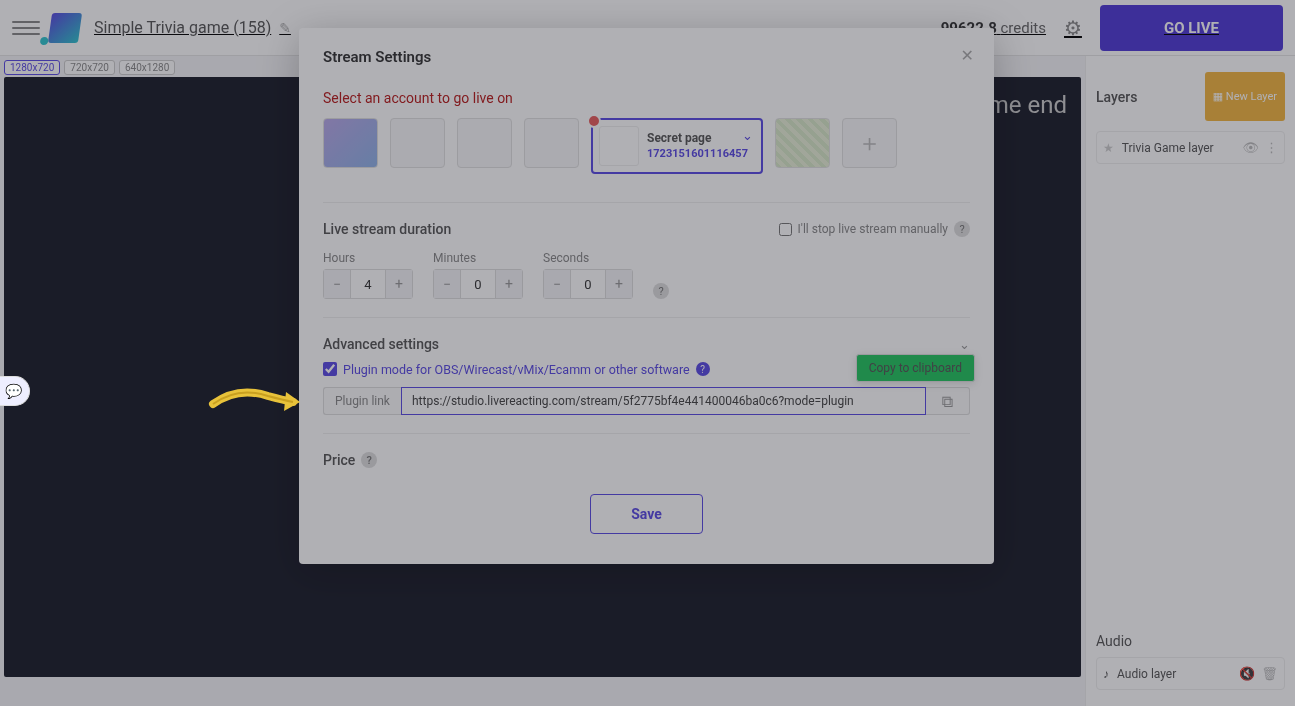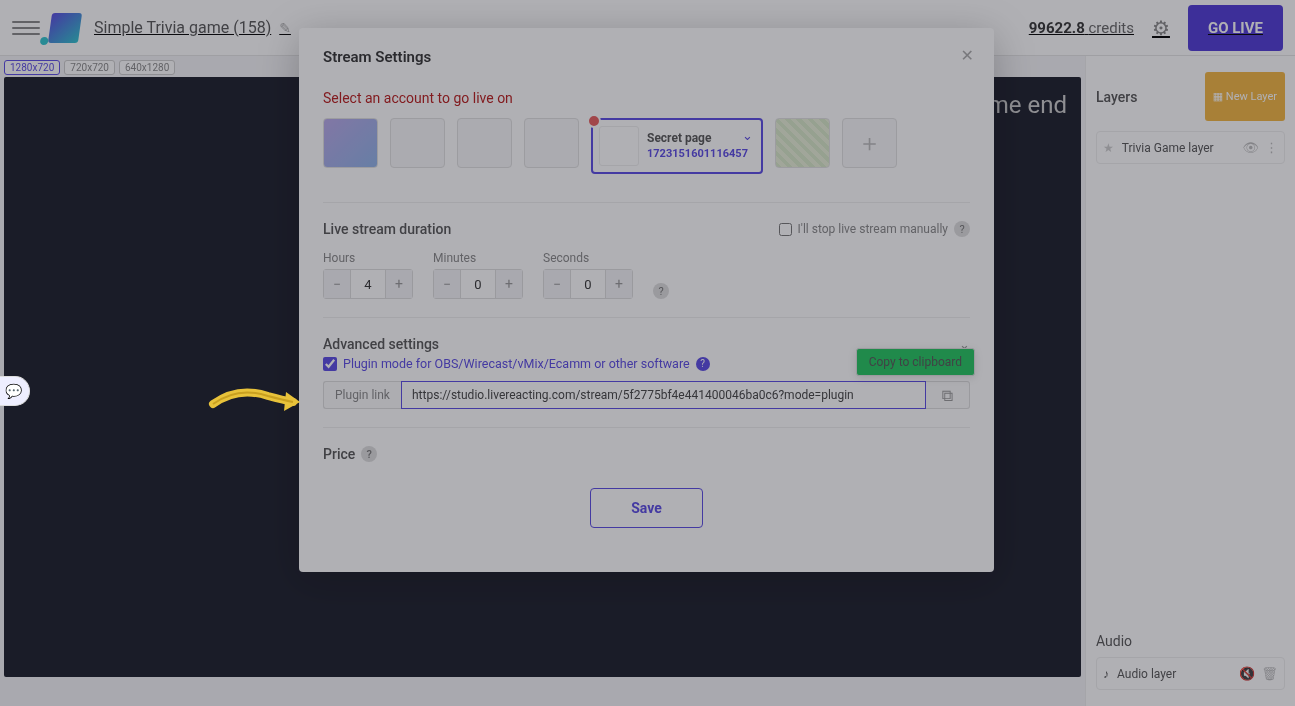--- a/index.html
+++ b/index.html
@@ -9,21 +9,21 @@
 .menu-icon { width: 28px; height: 28px; display: flex; flex-direction: column; justify-content: center; gap: 4px; cursor: pointer; margin-right: 10px; }
 .menu-icon span { height: 2px; background: #888; border-radius: 1px; }
 .logo { width: 30px; height: 30px; background: linear-gradient(135deg,#5a4ae3,#2ec5ce); border-radius: 3px; margin-right: 14px; position: relative; transform: skewX(-8deg); }
 .logo::before { content:''; position:absolute; left:-8px; bottom:-2px; width:8px; height:8px; background:#2ec5ce; border-radius:50%; }
 .project-title { font-size: 16px; color: #555; }
 .edit-icon { margin-left: 8px; color: #aaa; font-size: 14px; cursor: pointer; }
 .top-right { margin-left: auto; display: flex; align-items: center; gap: 18px; }
 .credits { color: #666; font-size: 15px; }
 .credits b { color: #333; font-weight: 700; }
 .gear { color: #888; font-size: 20px; cursor: pointer; }
-.golive-btn { background: #4f3ad6; color: #fff; font-weight: 700; padding: 14px 20px; border: none; border-radius: 4px; cursor: pointer; font-size: 15px; }
+.golive-btn { background: #4f3ad6; color: #fff; font-weight: 700; padding: 14px 64px; border: none; border-radius: 4px; cursor: pointer; font-size: 15px; }
 
 .main-area { display: flex; height: calc(100% - 56px); }
 .canvas-col { flex: 1; position: relative; padding: 4px; }
 .res-pills { display: flex; gap: 4px; margin-bottom: 2px; }
 .res-pill { font-size: 10px; color: #888; border: 1px solid #ccc; border-radius: 3px; padding: 1px 5px; cursor: pointer; background:#fff; }
 .res-pill.active { border-color: #5a4ae3; color: #5a4ae3; }
 .canvas { background: #1a1d29; width: 100%; height: 600px; border-radius: 2px; position: relative; }
 .canvas-label { position: absolute; top: 14px; right: 14px; color: #ccc; font-size: 24px; }
 
 .right-panel { width: 210px; background: #fff; border-left: 1px solid #eee; padding: 16px 10px; display:flex; flex-direction:column; }
@@ -33,21 +33,21 @@
 .new-layer-btn { background: #f3b63f; color: #fff; font-size: 11px; padding: 18px 8px; border: none; border-radius: 3px; cursor: pointer; }
 .layer-item { display: flex; align-items: center; gap: 8px; padding: 8px 6px; border: 1px solid #eee; border-radius: 4px; font-size: 12px; color: #555; }
 .layer-star { color: #ccc; font-size: 12px; }
 .layer-ctrl { margin-left: auto; display:flex; gap:6px; color:#bbb; font-size:13px; }
 .audio-section { margin-top: auto; }
 .audio-title { font-size: 14px; color: #555; margin-bottom: 8px; }
 .audio-item { display:flex; align-items:center; gap:8px; padding:8px 6px; border:1px solid #eee; border-radius:4px; font-size:12px; color:#555; }
 
 
 .overlay { position: absolute; inset: 0; background: rgba(30,30,40,0.35); z-index: 50; }
-.modal { position: absolute; left: 299px; top: 28px; width: 695px; background: #fff; border-radius: 4px; box-shadow: 0 8px 40px rgba(0,0,0,0.25); padding: 20px 24px 44px; }
+.modal { position: absolute; left: 299px; top: 28px; width: 695px; background: #fff; border-radius: 4px; box-shadow: 0 8px 40px rgba(0,0,0,0.25); padding: 20px 24px 30px; }
 .modal-title { font-size: 15px; font-weight: 600; color: #333; margin-bottom: 24px; }
 .close-x { position: absolute; top: 18px; right: 20px; color: #aaa; cursor: pointer; font-size: 16px; }
 
 .sect-label { font-size: 14px; color: #b91c1c; margin-bottom: 12px; }
 .account-row { display: flex; gap: 12px; margin-bottom: 28px; flex-wrap: wrap; }
 .acct { width: 55px; height: 50px; border: 1px solid #e0e0e0; border-radius: 4px; background: #f7f7f9; cursor: pointer; position: relative; }
 .acct.thumb1 { background: linear-gradient(135deg,#b8a8e8,#8fb3e8); }
 .acct.thumb6 { background: repeating-linear-gradient(45deg,#d8e8c8,#d8e8c8 4px,#e8f0d8 4px,#e8f0d8 8px); }
 .acct.add { display: flex; align-items: center; justify-content: center; color: #bbb; font-size: 24px; }
 .acct-selected { width: 172px; height: 56px; border: 2px solid #5a4ae3; border-radius: 4px; display: flex; align-items: center; padding: 6px; gap: 8px; position: relative; cursor: pointer; }
@@ -66,21 +66,21 @@
 .dur-row { display: flex; gap: 20px; margin-top: 14px; align-items: flex-end; }
 .dur-col { display: flex; flex-direction: column; gap: 4px; }
 .dur-cap { font-size: 12px; color: #888; }
 .stepper { display: flex; border: 1px solid #ddd; border-radius: 3px; height: 30px; }
 .stepper button { width: 26px; border: none; background: #f5f5f7; color: #999; cursor: pointer; font-size: 14px; }
 .stepper .val { width: 36px; display: flex; align-items: center; justify-content: center; font-size: 13px; color: #333; border-left:1px solid #ddd; border-right:1px solid #ddd; }
 .q-icon { width:16px; height:16px; border-radius:50%; background:#ddd; color:#777; font-size:11px; display:inline-flex; align-items:center; justify-content:center; }
 
 .adv-header { display:flex; justify-content:space-between; align-items:center; }
 .adv-chev { color:#999; font-size:13px; }
-.plugin-row { display:flex; align-items:center; gap:6px; margin-top:4px; }
+.plugin-row { display:flex; align-items:flex-start; gap:6px; margin-top:10px; }
 .plugin-row input[type=checkbox] { width:14px; height:14px; accent-color:#5a4ae3; }
 .plugin-label { font-size: 12.5px; color: #5a4ae3; }
 .info-dot { width:14px; height:14px; border-radius:50%; background:#5a4ae3; color:#fff; font-size:10px; display:inline-flex; align-items:center; justify-content:center; }
 
 .link-row { display:flex; gap:0; margin-top:10px; align-items:stretch; }
 .link-lbl { width: 78px; border: 1px solid #ddd; border-right:none; display:flex; align-items:center; justify-content:center; font-size:12px; color:#888; background:#fafafa; border-radius:3px 0 0 3px; }
 .link-input { flex:1; border: 1px solid #5a4ae3; padding: 6px 10px; font-size: 12px; color:#444; outline:none; }
 .copy-btn { width: 44px; border: 1px solid #ddd; border-left:none; background:#fafafa; display:flex; align-items:center; justify-content:center; cursor:pointer; border-radius:0 3px 3px 0; color:#999; position: relative; }
 
 .tooltip { position:absolute; top:-34px; right:-6px; background:#22c55e; border:1px solid #ddd; box-shadow:0 2px 8px rgba(0,0,0,0.12); padding:6px 12px; font-size:12px; color:#555; border-radius:3px; white-space:nowrap; }

